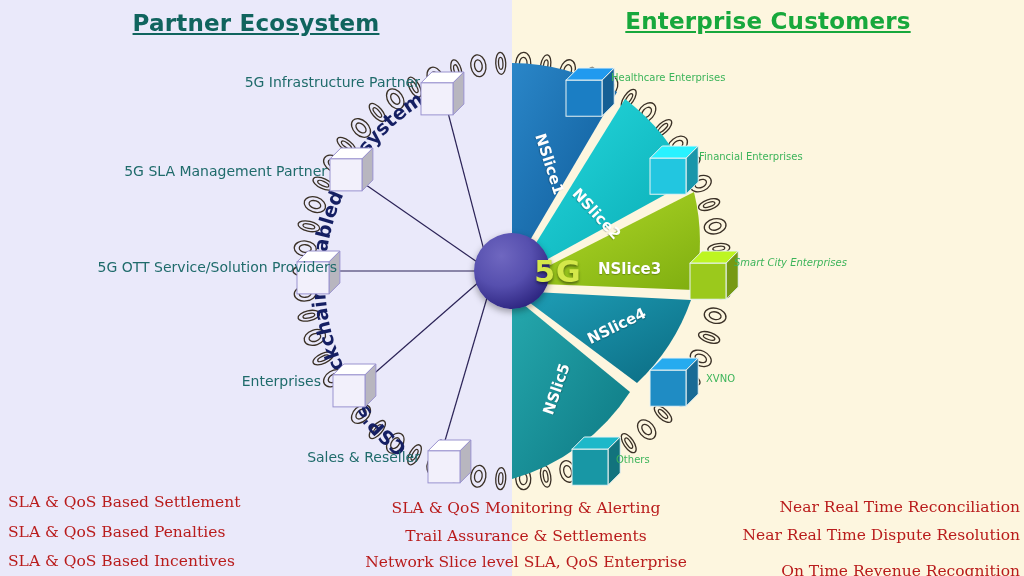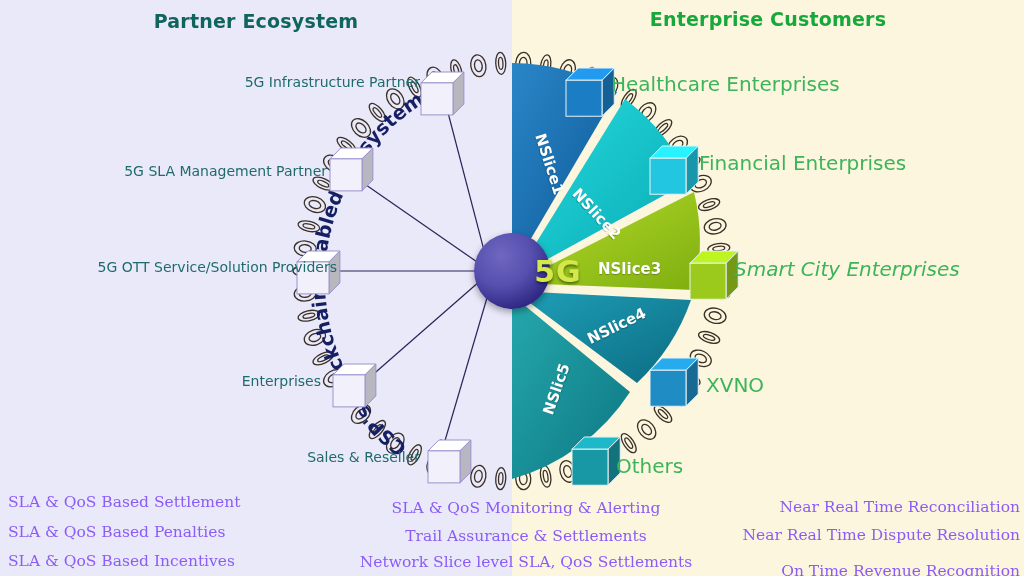--- a/index.html
+++ b/index.html
@@ -8,53 +8,53 @@
     font-family:"DejaVu Sans", sans-serif;
     position:relative;background:#ffffff;
   }
   #stage{position:absolute;left:0;top:0;width:1024px;height:576px;}
 
   
   .bg-left{position:absolute;left:0;top:0;width:512px;height:576px;background:#eae9fa;}
   .bg-right{position:absolute;left:512px;top:0;width:512px;height:576px;background:#fdf6df;}
 
   
-  .hdr{position:absolute;font-weight:bold;font-size:19px;
+  .hdr{position:absolute;font-weight:bold;font-size:23px;text-decoration:underline;
        white-space:nowrap;letter-spacing:.2px;}
   .hdr-left{left:0;width:512px;top:10px;text-align:center;color:#10645e;}
   .hdr-right{left:512px;width:512px;top:8px;text-align:center;color:#17a83c;}
 
   
   svg#art{position:absolute;left:0;top:0;width:1024px;height:576px;}
 
   
   .plabel{position:absolute;color:#1f6b6b;font-size:14px;white-space:nowrap;
           text-align:right;}
   
-  .clabel{position:absolute;color:#3cb45a;font-size:20px;white-space:nowrap;}
+  .clabel{position:absolute;color:#3cb45a;font-size:10px;white-space:nowrap;}
 
   
   .slabel{position:absolute;color:#ffffff;font-size:15px;font-weight:bold;
           white-space:nowrap;transform-origin:center center;
           text-shadow:0 1px 1px rgba(0,0,0,.25);}
 
   
   .hub{position:absolute;left:474px;top:233px;width:76px;height:76px;border-radius:50%;
        background:radial-gradient(circle at 36% 30%, #6f67c0 0%, #564fae 42%, #2d2580 78%, #221a66 100%);
        box-shadow:0 3px 7px rgba(0,0,0,.35);}
   .hub-txt{position:absolute;left:474px;top:233px;width:76px;height:76px;
        display:flex;align-items:center;justify-content:center;
        color:#d4e84a;font-size:30px;font-weight:bold;letter-spacing:1px;
        text-shadow:0 2px 3px rgba(0,0,0,.45);margin-left:46px;}
 
   
   .ringtxt{fill:#151f63;font-family:"DejaVu Sans",sans-serif;font-size:19.5px;font-weight:bold;}
 
   
-  .btxt{position:absolute;font-family:"DejaVu Serif", serif;color:#8b5cf6;
+  .btxt{position:absolute;font-family:"DejaVu Serif", serif;color:#b91c1c;
         font-size:15.5px;white-space:nowrap;}
   .col-l{left:8px;width:330px;text-align:left;}
   .col-m{left:340px;width:372px;text-align:center;}
   .col-r{left:712px;width:308px;text-align:right;}
 </style>
 </head>
 <body>
 
 <div id="stage">
 
@@ -320,19 +320,19 @@
   <div class="slabel" style="left:598px;top:260px;transform:rotate(0deg);">NSlice3</div>
   <div class="slabel" style="left:585px;top:317px;transform:rotate(-26deg);">NSlice4</div>
   <div class="slabel" style="left:530px;top:380px;transform:rotate(-71deg);">NSlic5</div>
 
   <div class="btxt col-l" style="top:493px;">SLA &amp; QoS Based Settlement</div>
   <div class="btxt col-l" style="top:523px;">SLA &amp; QoS Based Penalties</div>
   <div class="btxt col-l" style="top:552px;">SLA &amp; QoS Based Incentives</div>
 
   <div class="btxt col-m" style="top:499px;">SLA &amp; QoS Monitoring  &amp; Alerting</div>
   <div class="btxt col-m" style="top:527px;">Trail  Assurance  &amp;  Settlements</div>
-  <div class="btxt col-m" style="top:553px;">Network  Slice level SLA, QoS Settlements</div>
+  <div class="btxt col-m" style="top:553px;">Network  Slice level SLA, QoS Enterprise</div>
 
   <div class="btxt col-r" style="top:498px;">Near  Real Time  Reconciliation</div>
   <div class="btxt col-r" style="top:526px;">Near  Real Time  Dispute  Resolution</div>
   <div class="btxt col-r" style="top:562px;">On Time  Revenue  Recognition</div>
 
 </div>
 
 </body></html>

